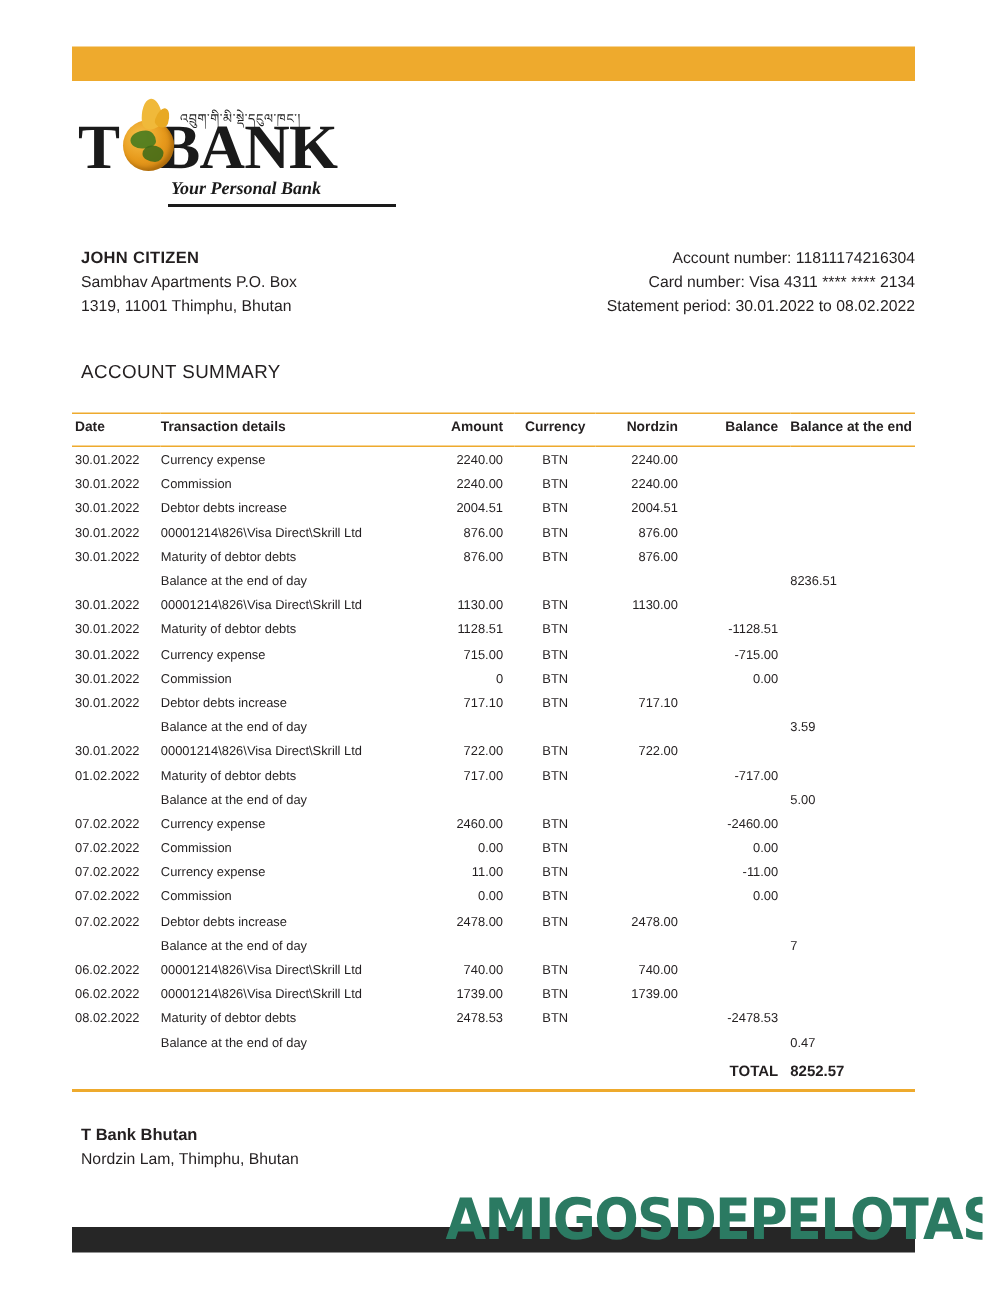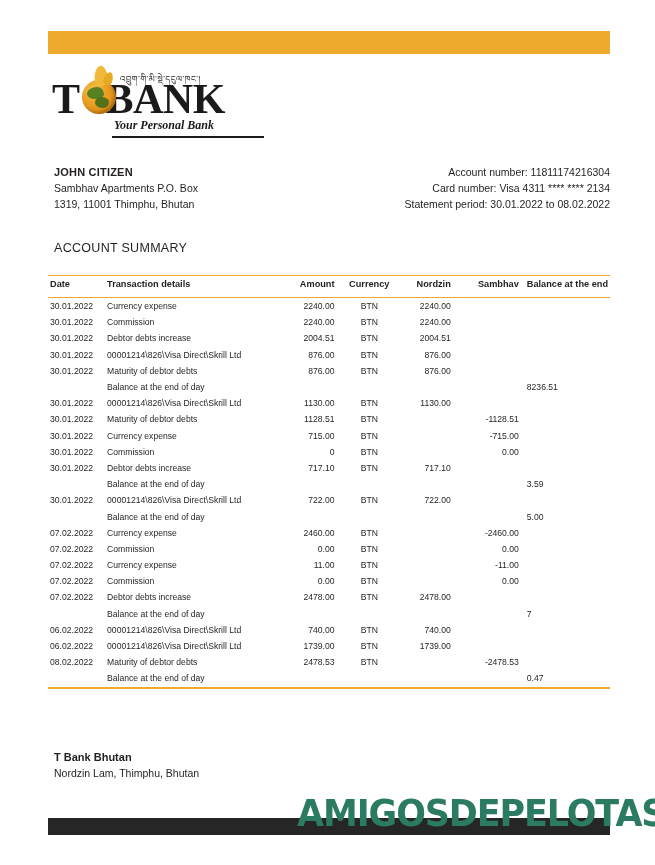--- a/index.html
+++ b/index.html
@@ -294,21 +294,21 @@
 
   <div class="table-wrap">
     <table class="stmt">
       <thead>
         <tr>
           <th class="c-date">Date</th>
           <th class="c-det">Transaction details</th>
           <th class="c-amt">Amount</th>
           <th class="c-cur">Currency</th>
           <th class="c-cre">Nordzin</th>
-          <th class="c-deb">Sambhav</th>
+          <th class="c-deb">Balance</th>
           <th class="c-bal">Balance at the end</th>
         </tr>
       </thead>
       <tbody id="tbody">
           <tr>
             <td class="c-date">30.01.2022</td>
             <td class="c-det">Currency expense</td>
             <td class="c-amt">2240.00</td>
             <td class="c-cur">BTN</td>
             <td class="c-cre">2240.00</td>
@@ -416,20 +416,29 @@
           </tr>
           <tr>
             <td class="c-date">30.01.2022</td>
             <td class="c-det">00001214\826\Visa Direct\Skrill Ltd</td>
             <td class="c-amt">722.00</td>
             <td class="c-cur">BTN</td>
             <td class="c-cre">722.00</td>
             <td class="c-deb"></td>
             <td class="c-bal"></td>
           </tr>
+          <tr>
+            <td class="c-date">01.02.2022</td>
+            <td class="c-det">Maturity of debtor debts</td>
+            <td class="c-amt">717.00</td>
+            <td class="c-cur">BTN</td>
+            <td class="c-cre"></td>
+            <td class="c-deb">-717.00</td>
+            <td class="c-bal"></td>
+          </tr>
           <tr class="balance-row">
             <td class="c-date"></td>
             <td class="c-det">Balance at the end of day</td>
             <td class="c-amt"></td>
             <td class="c-cur"></td>
             <td class="c-cre"></td>
             <td class="c-deb"></td>
             <td class="c-bal">5.00</td>
           </tr>
           <tr>
@@ -515,20 +524,25 @@
           </tr>
           <tr class="balance-row">
             <td class="c-date"></td>
             <td class="c-det">Balance at the end of day</td>
             <td class="c-amt"></td>
             <td class="c-cur"></td>
             <td class="c-cre"></td>
             <td class="c-deb"></td>
             <td class="c-bal">0.47</td>
           </tr>
+          <tr class="total-row">
+            <td colspan="5"></td>
+            <td class="c-deb">TOTAL</td>
+            <td class="c-bal">8252.57</td>
+          </tr>
         </tbody>
     </table>
     <div class="table-rule-bottom"></div>
   </div>
 
   <div class="footer">
     <div class="fname">T Bank Bhutan</div>
     <div>Nordzin Lam, Thimphu, Bhutan</div>
   </div>
 

